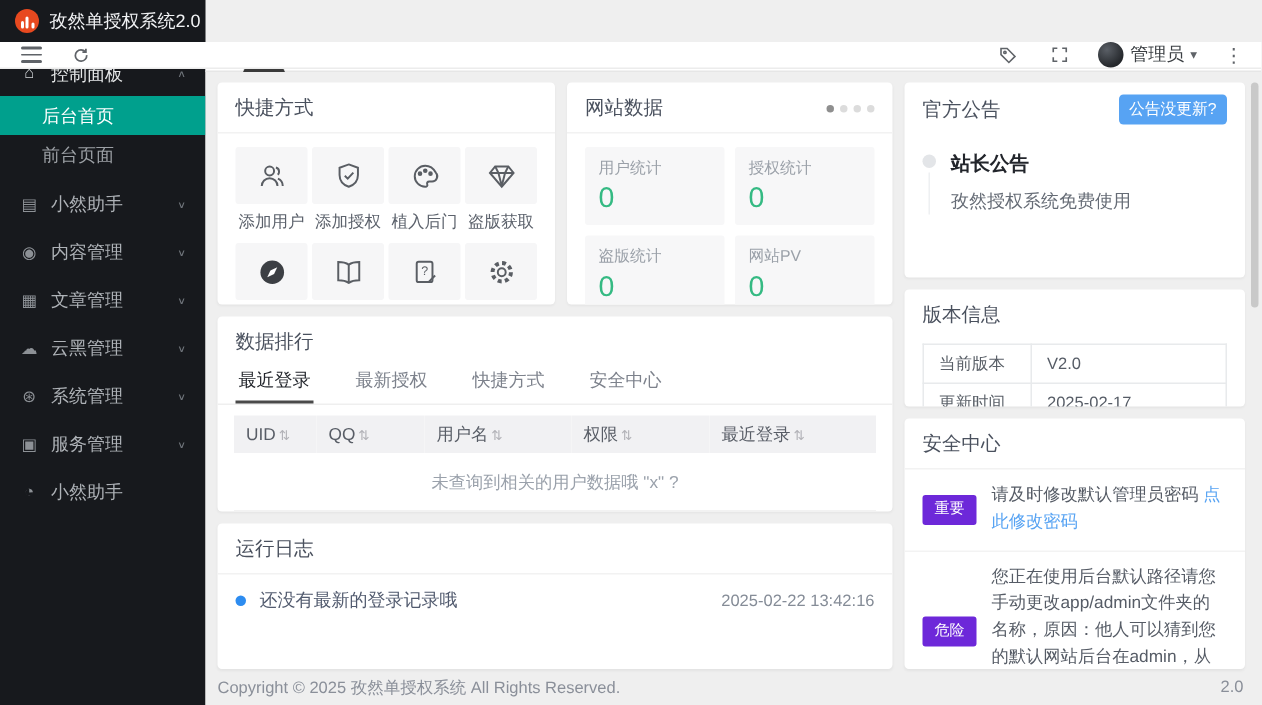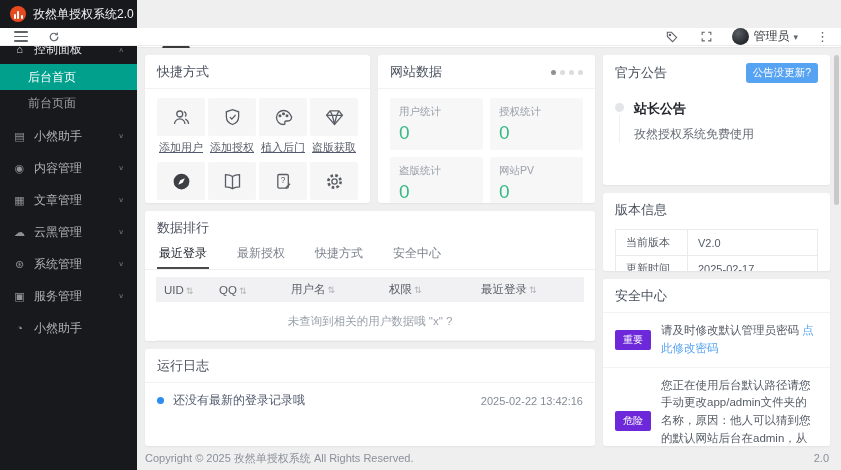--- a/index.html
+++ b/index.html
@@ -47,21 +47,21 @@
   .cols { display:flex; gap:8px; height:391px; }
   .col-left { width:450px; display:flex; flex-direction:column; gap:8px; }
   .col-right { width:227px; display:flex; flex-direction:column; gap:8px; }
   .card { background:#fff; border-radius:3px; box-shadow:0 1px 2px rgba(0,0,0,.05); overflow:hidden; }
   .card-head { display:flex; align-items:center; justify-content:space-between; padding:8px 12px 7px; border-bottom:1px solid #f2f2f2; }
   .card-title { font-size:13px; color:#4a515e; }
 
   
   .shortcuts { width:225px; height:148px; }
   .sc-grid { display:flex; flex-wrap:wrap; column-gap:3px; row-gap:7px; padding:9px 12px; }
-  .sc-item { width:48px; display:flex; flex-direction:column; align-items:center; cursor:pointer;text-decoration:underline; }
+  .sc-item { width:48px; display:flex; flex-direction:column; align-items:center; cursor:pointer; }
   .sc-box { width:48px; height:38px; background:#f6f6f7; border-radius:2px; display:flex; align-items:center; justify-content:center; }
   .sc-label { font-size:11px; color:#5c626c; margin-top:4px; white-space:nowrap; }
 
   
   .sitedata { width:217px; height:148px; }
   .dots { display:flex; gap:4px; }
   .dot { width:5px; height:5px; border-radius:50%; background:#dcdcdc; cursor:pointer; }
   .dot.active { background:#8f8f8f; }
   .stat-grid { display:flex; flex-wrap:wrap; gap:7px; padding:9px 12px; }
   .stat-box { width:93px; height:52px; background:#f7f7f8; border-radius:2px; padding:7px 9px; }

